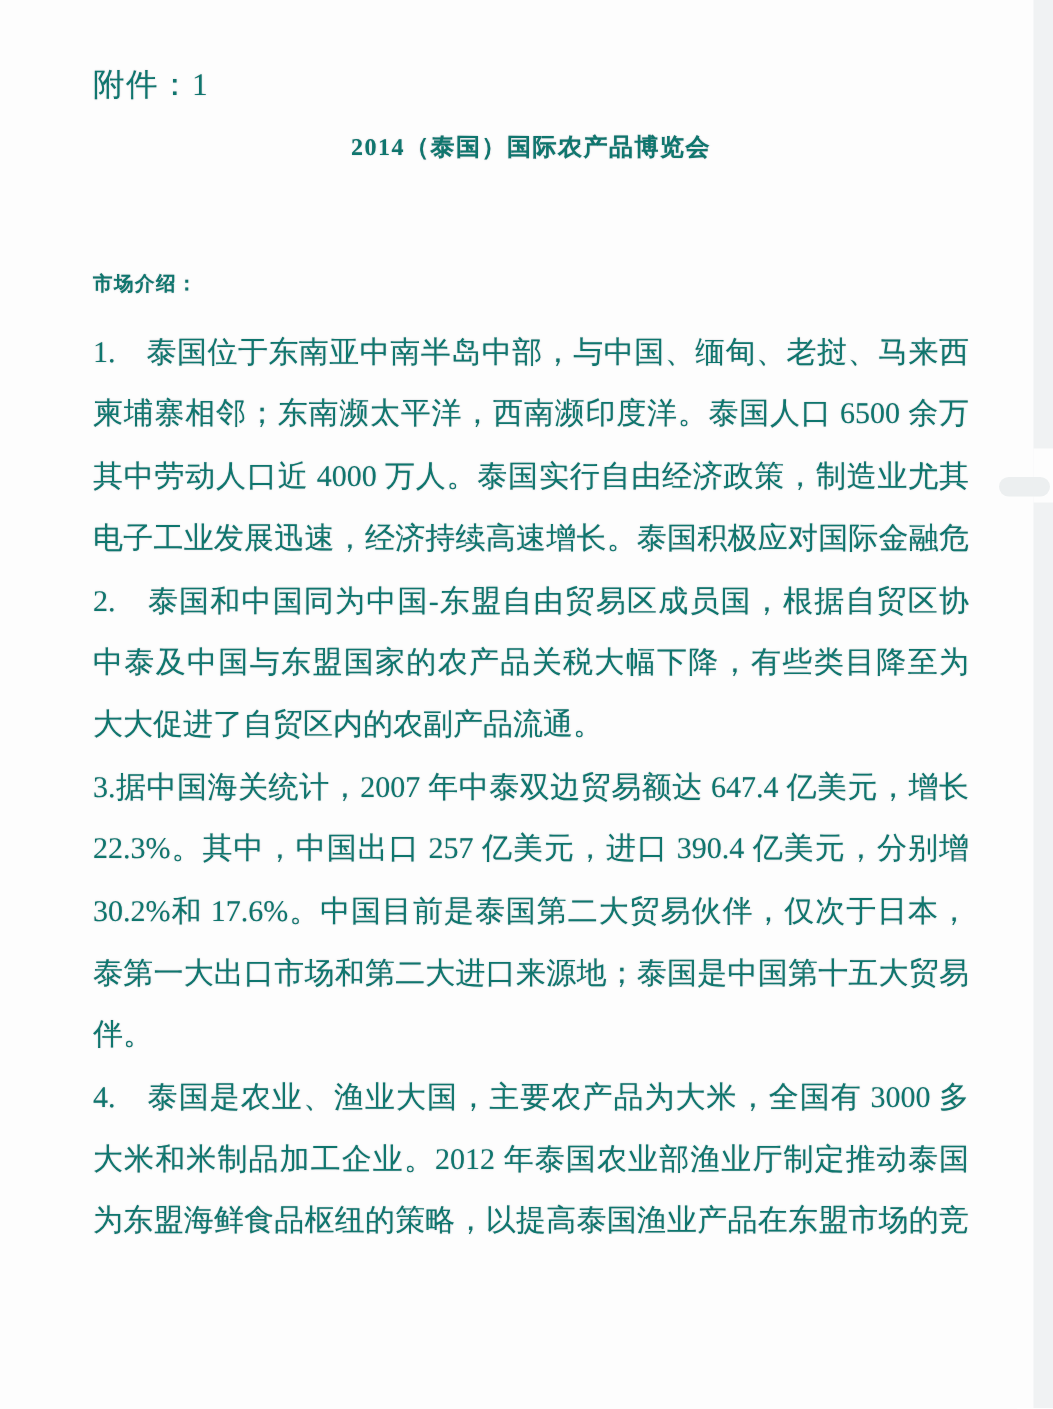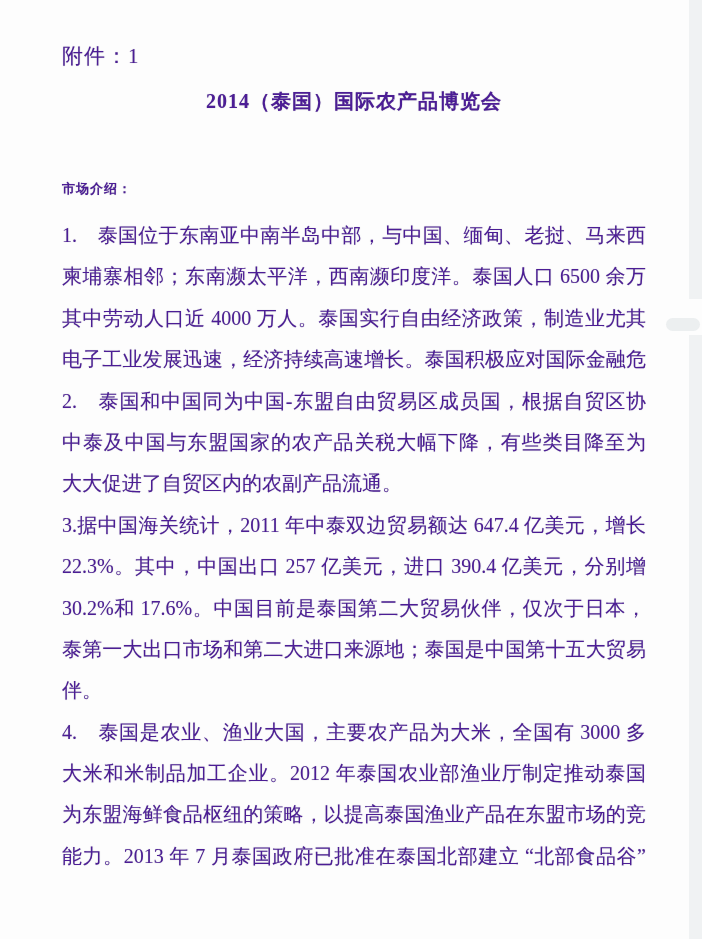--- a/index.html
+++ b/index.html
@@ -7,40 +7,40 @@
     padding: 0;
     background: #ffffff;
   }
   .page {
     position: relative;
     width: 702px;
     height: 939px;
     background: #fdfdfd;
     overflow: hidden;
     font-family: "Liberation Serif", "DejaVu Serif", serif;
-    color: #4c1d95;
+    color: #0f766e;
   }
   .scan-text {
     text-shadow: 0 0 1px rgba(40, 50, 70, 0.35);
   }
   .attachment {
     position: absolute;
     top: 42px;
     left: 62px;
     font-size: 21px;
     letter-spacing: 1px;
   }
   .title {
     position: absolute;
     top: 88px;
     left: 62px;
     width: 584px;
     margin: 0;
     text-align: center;
-    font-size: 20px;
+    font-size: 16px;
     font-weight: 700;
     letter-spacing: 1px;
   }
   .heading {
     position: absolute;
     top: 180px;
     left: 62px;
     font-size: 13px;
     font-weight: 700;
     letter-spacing: 1px;
@@ -116,28 +116,27 @@
       <span class="ln">电子工业发展迅速，经济持续高速增长。泰国积极应对国际金融危机，</span>
     </p>
 
     <p class="para">
       <span class="ln">2.　泰国和中国同为中国-东盟自由贸易区成员国，根据自贸区协定，</span>
       <span class="ln">中泰及中国与东盟国家的农产品关税大幅下降，有些类目降至为零，</span>
       <span class="ln last">大大促进了自贸区内的农副产品流通。</span>
     </p>
 
     <p class="para">
-      <span class="ln">3.据中国海关统计，2011 年中泰双边贸易额达 647.4 亿美元，增长</span>
+      <span class="ln">3.据中国海关统计，2007 年中泰双边贸易额达 647.4 亿美元，增长</span>
       <span class="ln">22.3%。其中，中国出口 257 亿美元，进口 390.4 亿美元，分别增长</span>
       <span class="ln">30.2%和 17.6%。中国目前是泰国第二大贸易伙伴，仅次于日本，是</span>
       <span class="ln">泰第一大出口市场和第二大进口来源地；泰国是中国第十五大贸易伙</span>
       <span class="ln last">伴。</span>
     </p>
 
     <p class="para">
       <span class="ln">4.　泰国是农业、渔业大国，主要农产品为大米，全国有 3000 多个</span>
       <span class="ln">大米和米制品加工企业。2012 年泰国农业部渔业厅制定推动泰国成</span>
       <span class="ln">为东盟海鲜食品枢纽的策略，以提高泰国渔业产品在东盟市场的竞争</span>
-      <span class="ln">能力。2013 年 7 月泰国政府已批准在泰国北部建立 “北部食品谷”</span>
     </p>
 
   </div>
 </div>
 
 </body></html>

